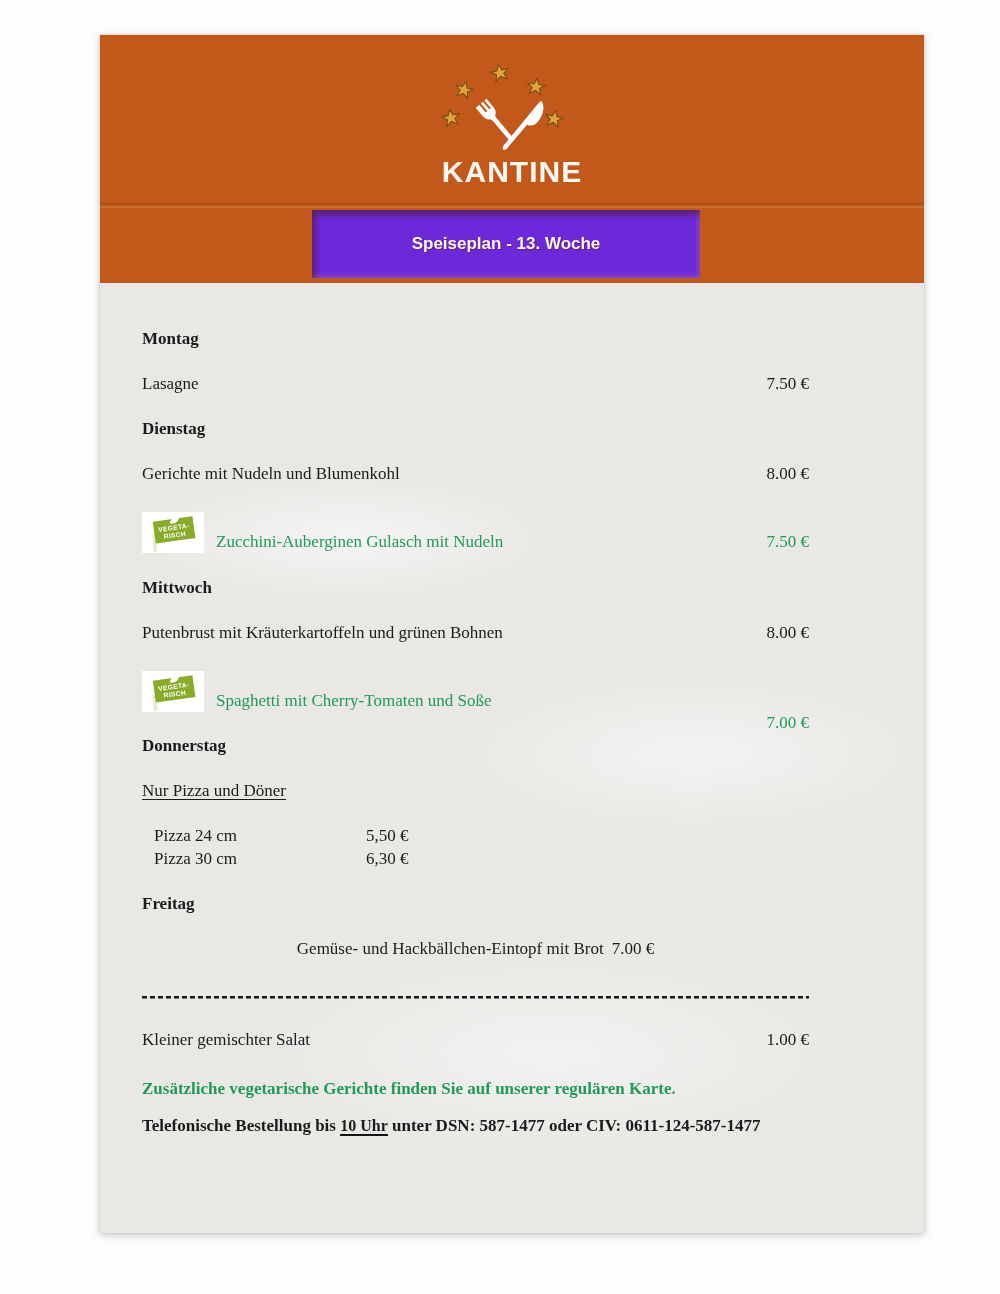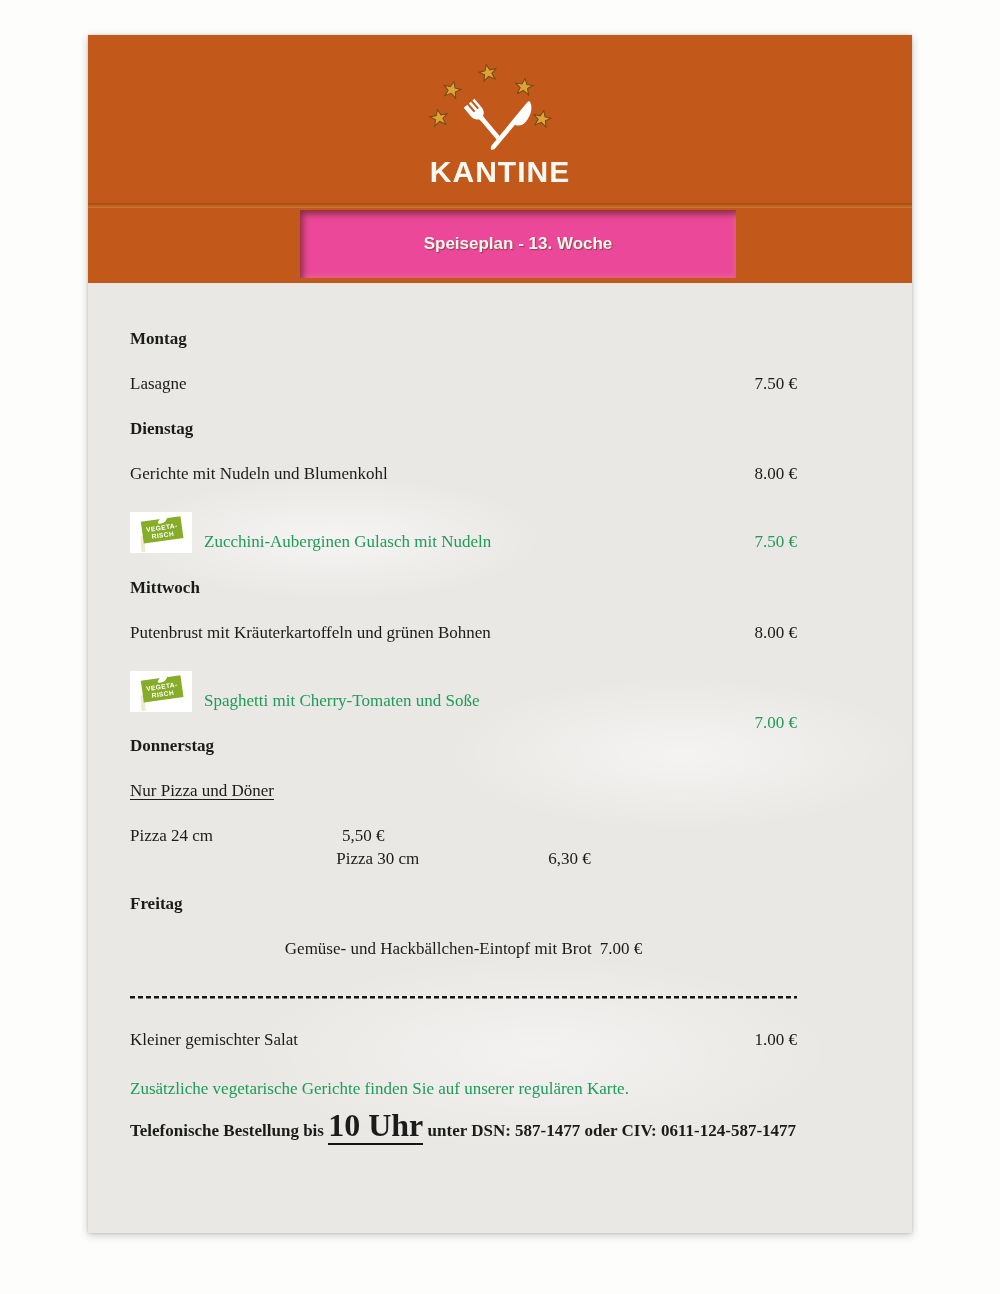--- a/index.html
+++ b/index.html
@@ -1,18 +1,18 @@
 <!DOCTYPE html>
 <html><head>
 <meta charset="utf-8">
 <style>
   * { margin:0; padding:0; box-sizing:border-box; }
   html,body { width:1000px; height:1294px; background:#fdfdfc; font-family:"Liberation Serif", serif; }
   .paper {
-    position:absolute; left:88px; top:35px; width:824px; height:1198px;
+    position:absolute; left:100px; top:35px; width:824px; height:1198px;
     background:
       radial-gradient(ellipse 300px 90px at 30% 42%, rgba(255,255,255,.55), rgba(255,255,255,0) 70%),
       radial-gradient(ellipse 340px 110px at 72% 60%, rgba(255,255,255,.5), rgba(255,255,255,0) 70%),
       radial-gradient(ellipse 420px 140px at 55% 85%, rgba(255,255,255,.45), rgba(255,255,255,0) 70%),
       #e9e8e5;
     box-shadow: 0 2px 8px rgba(0,0,0,.22), 0 0 2px rgba(0,0,0,.18);
   }
   
   .banner { position:relative; width:100%; height:248px; background:#c2581a; overflow:hidden; }
   .banner-seam {
@@ -23,53 +23,53 @@
   .brand-title {
     position:absolute; left:0; top:120px; width:100%; text-align:center;
     font-family:"Liberation Sans", sans-serif; font-weight:bold; font-size:30px;
     letter-spacing:1px; color:#fcf8f2;
   }
   .dots-left, .dots-right { position:absolute; top:168px; width:26px; height:3px;
     background:repeating-linear-gradient(90deg, rgba(255,214,170,.55) 0 3px, rgba(255,214,170,0) 3px 7px);
   }
   .dots-left { left:280px; }
   .plan-box {
-    position:absolute; left:212px; top:175px; width:436px; height:68px;
-    background:#ec4899;
+    position:absolute; left:212px; top:175px; width:388px; height:68px;
+    background:#6d28d9;
     box-shadow: inset 3px 4px 6px rgba(70,28,4,.6), inset -2px -2px 4px rgba(255,190,140,.28);
     display:flex; flex-direction:column; justify-content:space-evenly; text-align:center;
   }
   .plan-box div {
     font-family:"Liberation Sans", sans-serif; font-weight:bold; font-size:17px;
     color:#fdf7ee; text-shadow:1px 1px 1px rgba(90,35,5,.5);
   }
   
   .menu { padding:45px 115px 0 42px; color:#1b1b1b; font-size:17px; line-height:21px; }
   .row { display:flex; justify-content:space-between; margin-bottom:24px;gap:8px; }
   .day-label { font-weight:bold; margin-bottom:24px; }
   .veg-row { display:flex; align-items:flex-end; height:45px; margin-bottom:24px; }
   .veg-row .badge { flex:0 0 62px; }
   .veg-dish { color:#1f9b57; margin-left:12px; line-height:21px; padding-bottom:1px; }
   .veg-price { margin-left:auto; color:#1f9b57; line-height:21px; padding-bottom:1px; }
   .veg-row.no-mb { margin-bottom:0; }
   .price-only-row { text-align:right; line-height:21px; color:#1f9b57; margin-bottom:2px; }
   .underlined { text-decoration:underline; text-underline-offset:3px; }
-  .pizza-row { display:flex; margin-bottom:2px; }
+  .pizza-row { display:flex; margin-bottom:2px;margin-left:12px; }
   .pizza-row .pz-name { width:212px; }
-  .pizza-row.last { margin-bottom:24px;justify-content:center; }
+  .pizza-row.last { margin-bottom:24px; }
   .row.pre-divider { margin-bottom:37px;justify-content:center; }
   .divider {
     height:3px; margin-bottom:30px;
     background:repeating-linear-gradient(90deg, #161616 0 5px, rgba(0,0,0,0) 5px 8px);
     background-size:100% 2.5px; background-repeat:no-repeat; background-position:center;
   }
   .row.salad { margin-bottom:28px; }
-  .veg-note { color:#1f9b57; font-weight:normal; margin-bottom:16px; }
+  .veg-note { color:#1f9b57; font-weight:bold; margin-bottom:16px; }
   .order-line { font-weight:bold; font-size:17px; }
-  .order-time { font-size:32px; border-bottom:2.5px solid #141414; padding-bottom:0px; }
+  .order-time { font-size:16px; border-bottom:2.5px solid #141414; padding-bottom:0px; }
 </style>
 </head>
 <body>
 
 <div class="paper">
 
   <div class="banner">
 
     <svg class="logo-svg" width="180" height="140" viewBox="0 0 180 140">
       <defs>

